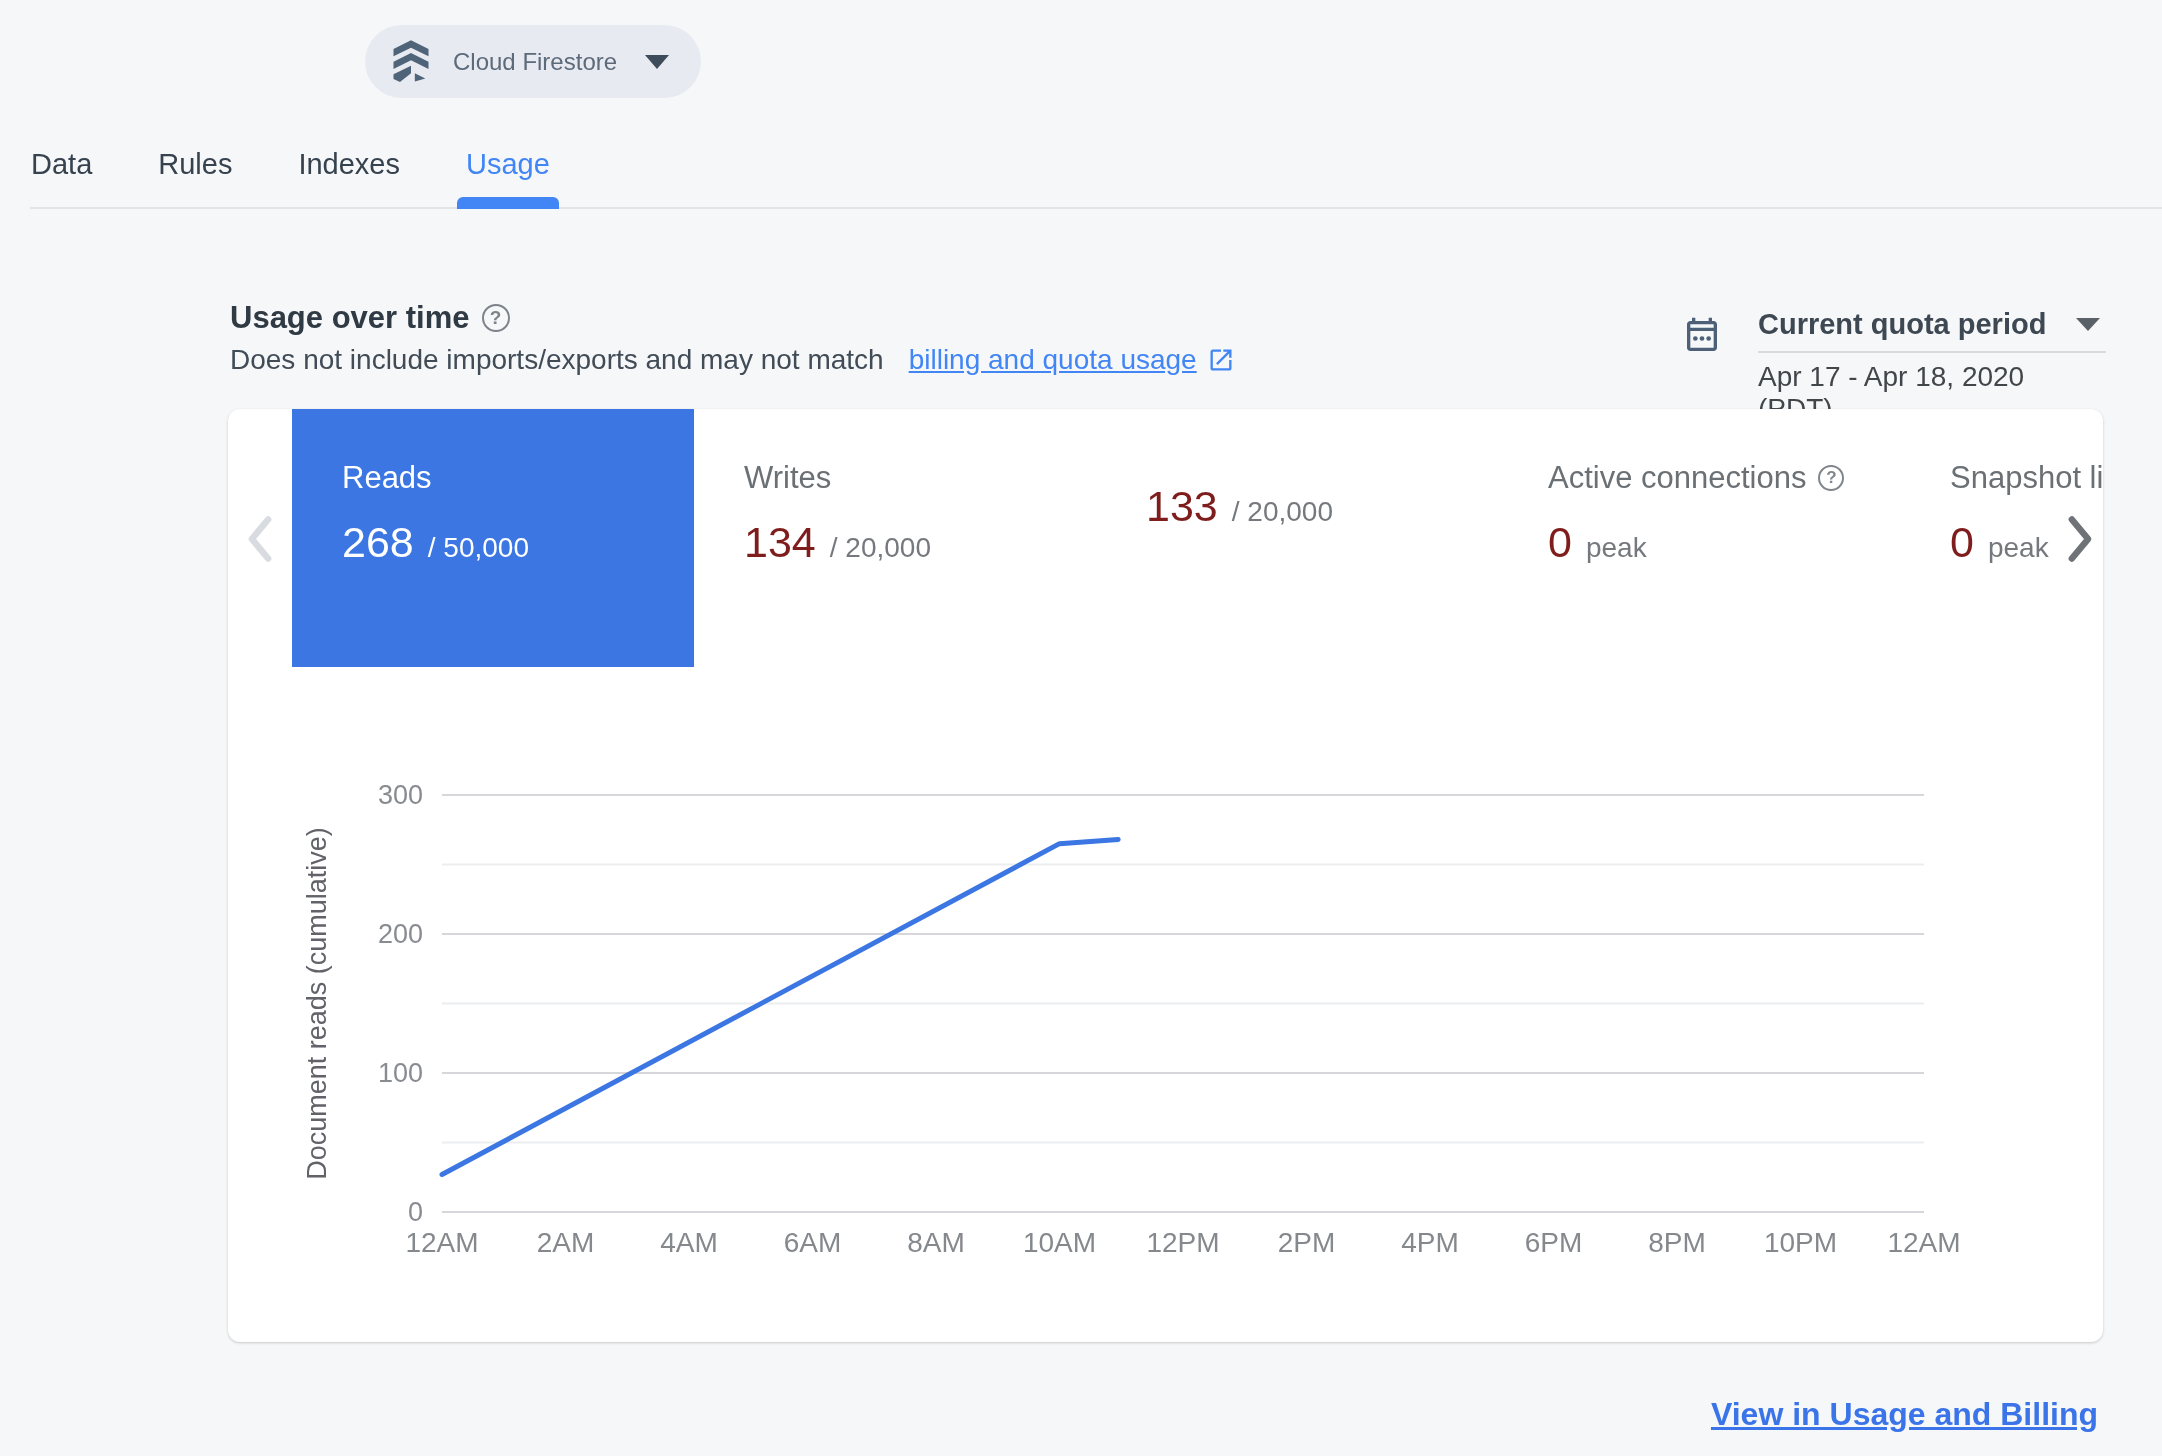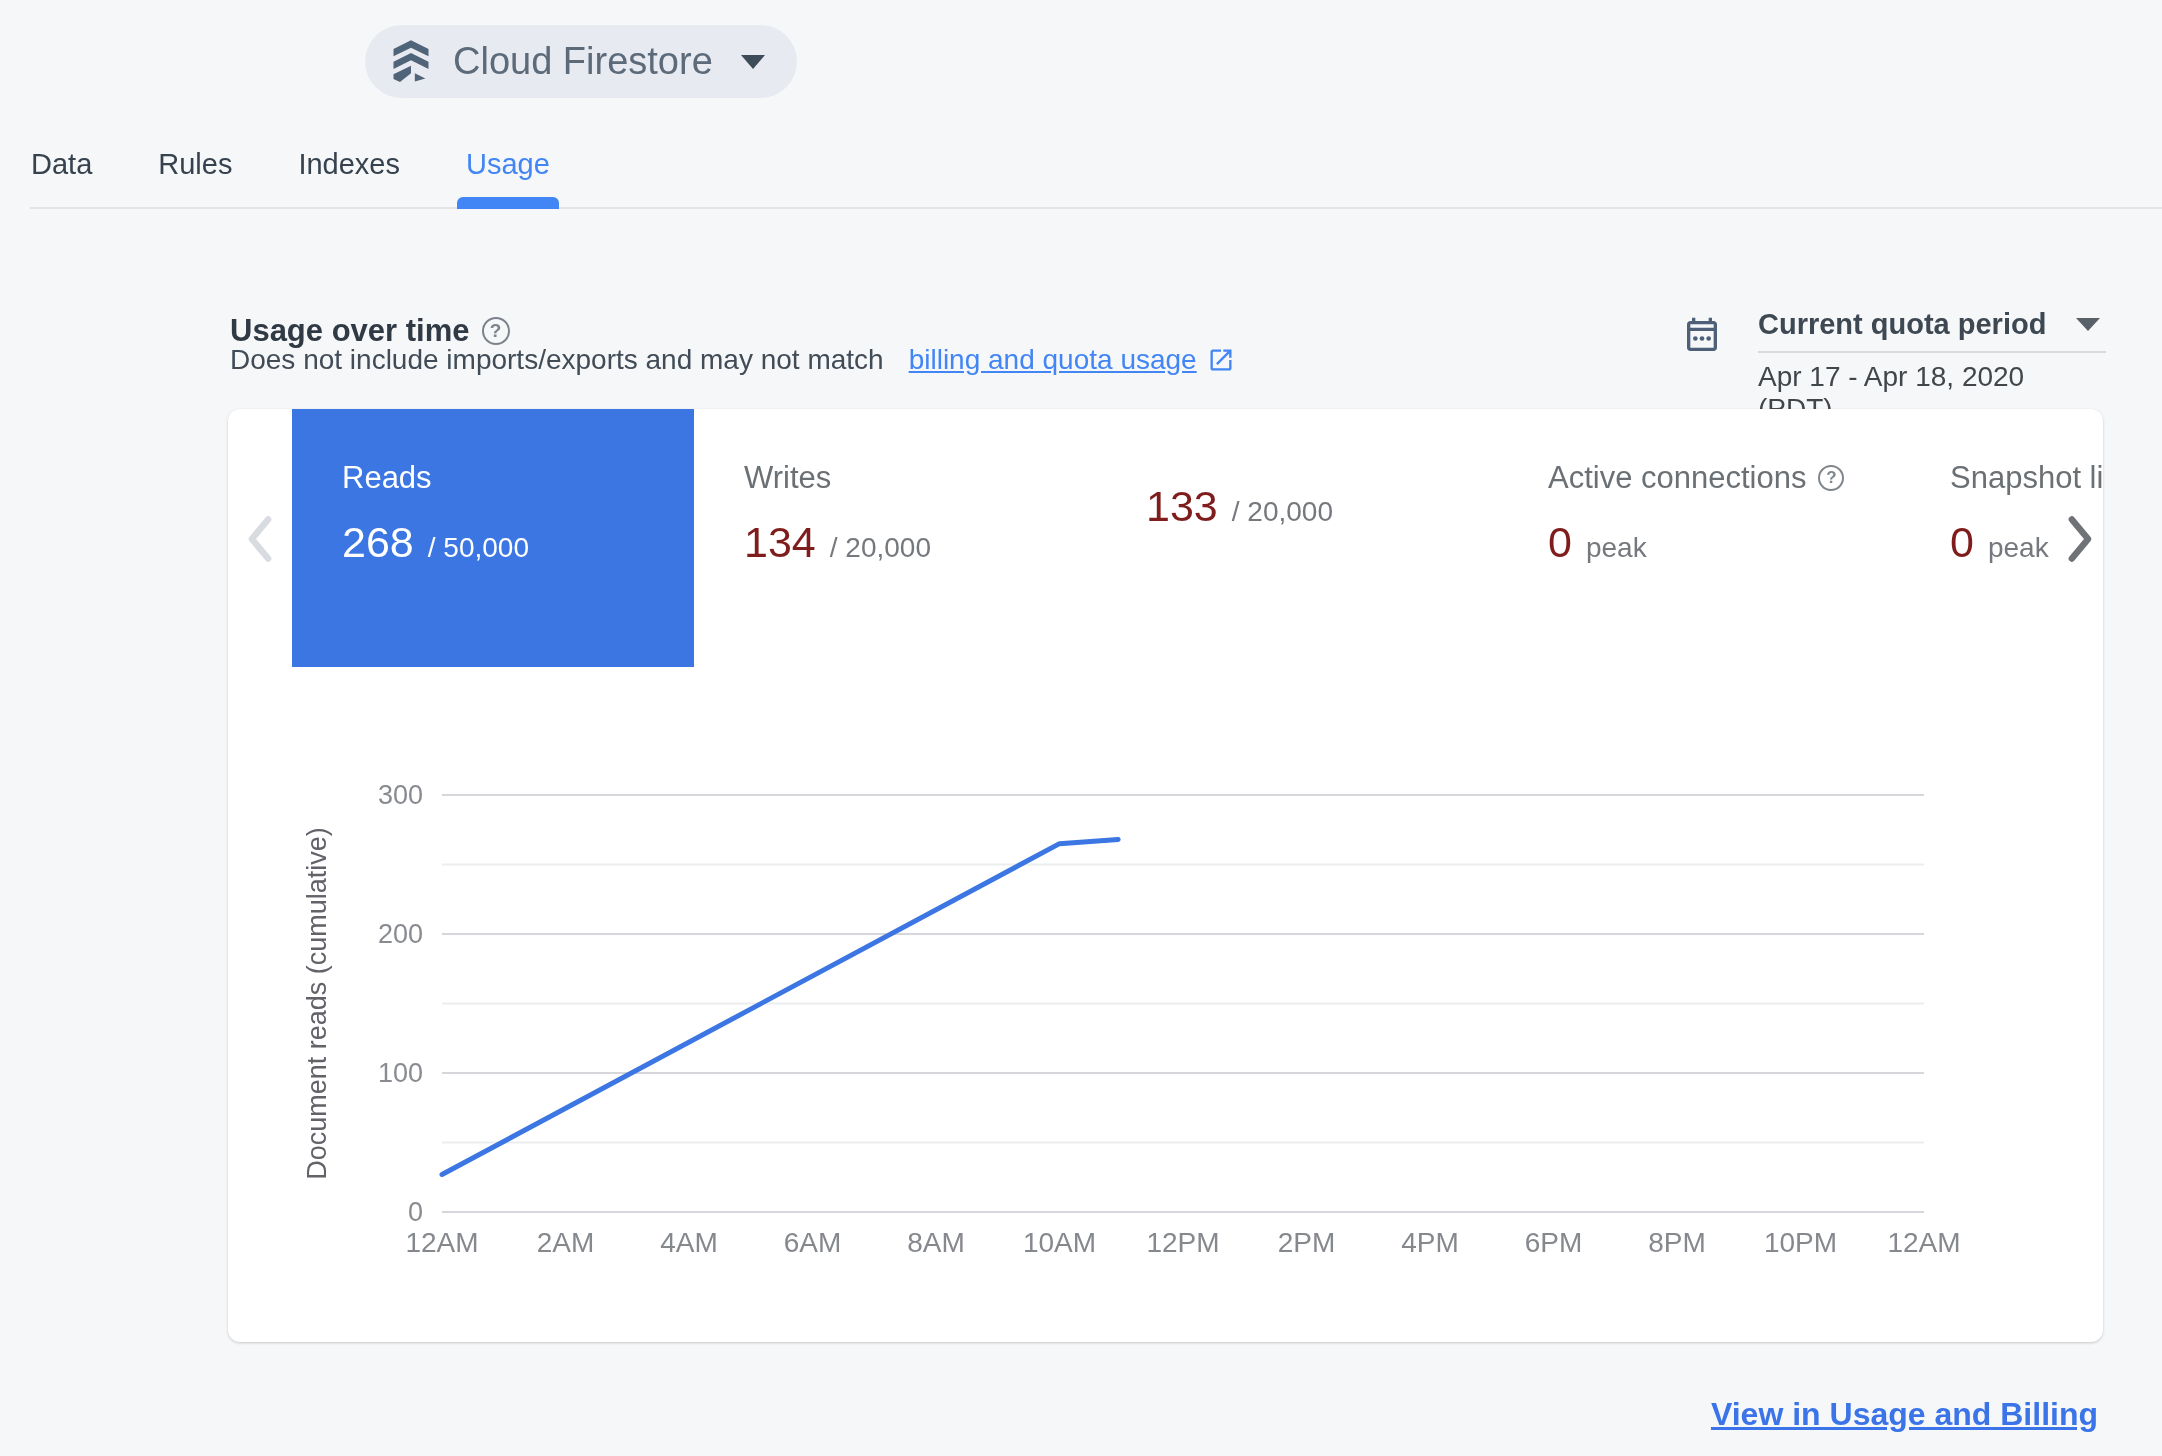--- a/index.html
+++ b/index.html
@@ -7,36 +7,36 @@
   body { font-family:"Liberation Sans","DejaVu Sans",sans-serif; }
   #page { position:relative; width:2162px; height:1456px; background:#f6f7f9; overflow:hidden; }
 
   
   .page-title { position:absolute; left:30px; top:22px; font-size:64px; font-weight:500;
                 color:#26374d; letter-spacing:-0.5px; }
   .product-pill { position:absolute; left:365px; top:25px; height:73px; border-radius:37px;
                   background:#e8eaf1; display:flex; align-items:center; padding:0 32px 0 26px;
                   cursor:pointer; }
   .product-pill .fs-icon { width:40px; height:44px; margin-right:22px; }
-  .product-pill .pill-label { font-size:38px; color:#5c6a79;text-align:right; }
+  .product-pill .pill-label { font-size:24px; color:#5c6a79;text-align:right; }
   .caret-down { width:0; height:0; border-left:12px solid transparent; border-right:12px solid transparent;
                 border-top:14px solid #3e4c59; margin-left:28px; }
 
   
   .tabbar { position:absolute; left:0; top:140px; width:2162px; height:69px; }
   .tabbar .divider { position:absolute; left:30px; right:0; bottom:0; height:2px; background:#e2e4e8; }
   .tabs { position:absolute; left:31px; top:0; height:100%; display:flex; }
   .tab { position:relative; height:100%; padding-top:8px; margin-right:66px; font-size:29px;
          font-weight:500; color:#36424e; cursor:pointer; }
   .tab.active { color:var(--accent); }
   .tab.active::after { content:""; position:absolute; left:-9px; right:-9px; bottom:0; height:12px;
                        background:var(--accent); border-radius:6px 6px 0 0; }
 
   
-  .section-head { position:absolute; left:230px; top:313px; display:flex; align-items:center; }
+  .section-head { position:absolute; left:230px; top:300px; display:flex; align-items:center; }
   .section-title { font-size:31px; font-weight:700; color:#303a44; }
   .help-icon { display:inline-flex; align-items:center; justify-content:center; width:28px; height:28px;
                border:2px solid #7d838a; border-radius:50%; color:#7d838a; font-size:19px; font-weight:700;
                margin-left:12px; flex:0 0 auto; }
   .section-sub { position:absolute; left:230px; top:344px; font-size:28px; color:#414c57;
                  display:flex; align-items:center; }
   .section-sub a { color:var(--accent); text-decoration:underline; margin-left:25px; }
   .ext-icon { width:28px; height:28px; margin-left:10px; }
 
   .quota-block { position:absolute; left:1682px; top:308px; display:flex; }

